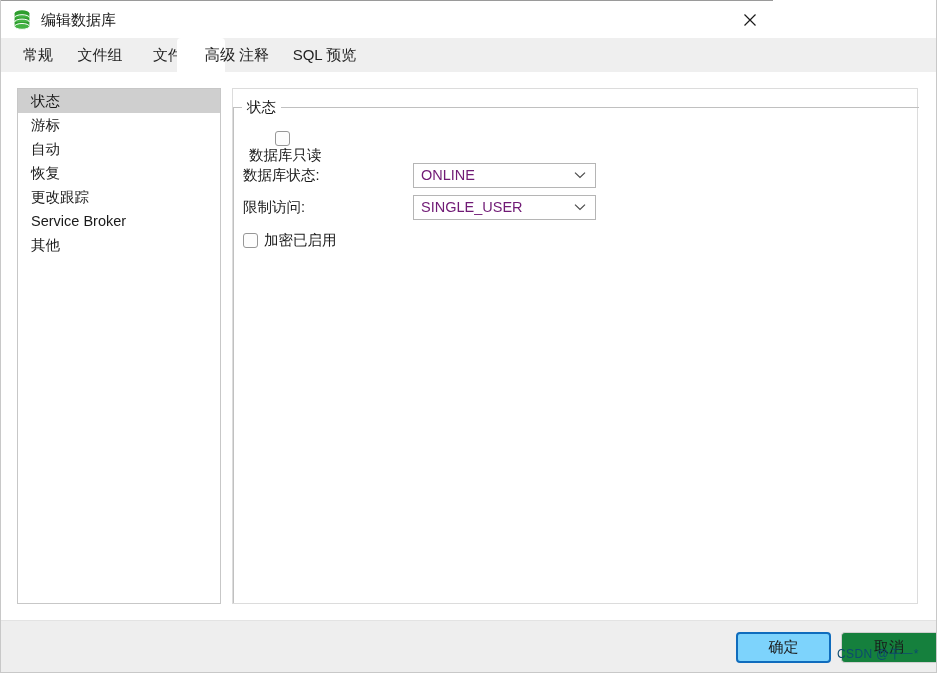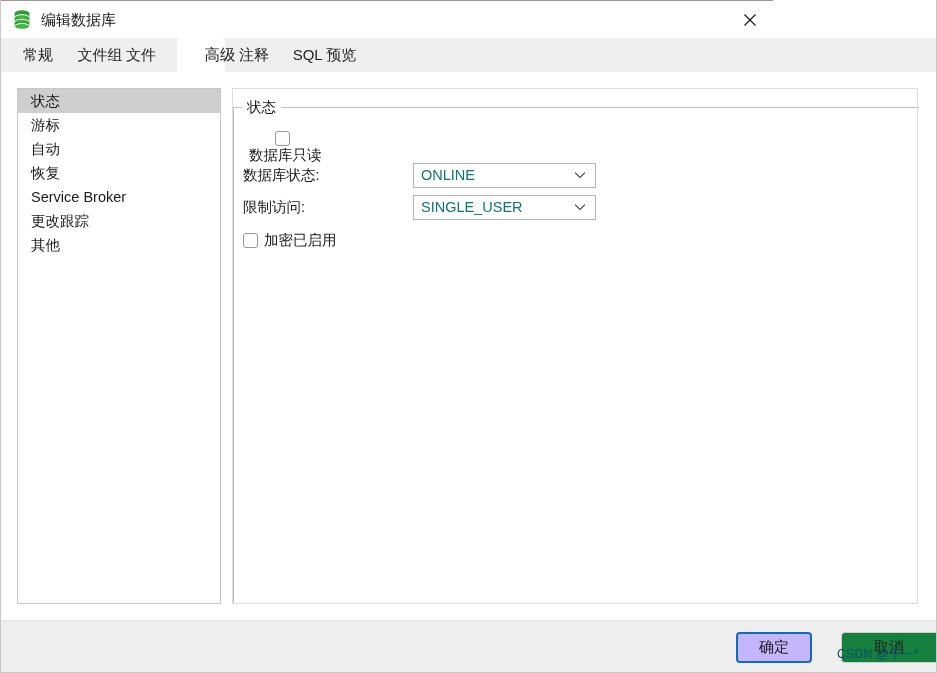--- a/index.html
+++ b/index.html
@@ -199,21 +199,21 @@
     height: 25px;
     border: 1px solid #b5b5b5;
     background: #ffffff;
     box-sizing: border-box;
     display: flex;
     align-items: center;
     cursor: default;
   }
   .combo-value {
     font-size: 14.5px;
-    color: #0f766e;
+    color: #701a75;
     margin-left: 7px;
     white-space: nowrap;
   }
   .combo-arrow {
     position: absolute;
     right: 9px; top: 0;
     height: 100%;
     display: flex;
     align-items: center;
   }
@@ -239,23 +239,23 @@
     color: #1a1a1a;
     background: #15803d;
     border: 1px solid #cfcfcf;
     border-radius: 4px;
     box-sizing: border-box;
     white-space: nowrap;
     cursor: default;
   }
   #ok-button {
     left: 735px;
-    width: 76px;
+    width: 95px;
     border: 2px solid #0f6cbd;
-    background: #c4b5fd;
+    background: #7dd3fc;
   }
   #cancel-button {
     left: 840px;
     width: 95px;
     border-right: none;
     border-top-right-radius: 0;
     border-bottom-right-radius: 0;
   }
 
   
@@ -295,35 +295,35 @@
         <svg width="14" height="14" viewBox="0 0 14 14" xmlns="http://www.w3.org/2000/svg">
           <path d="M1.5 1.5 L12.5 12.5 M12.5 1.5 L1.5 12.5" stroke="#1a1a1a" stroke-width="1.2" fill="none"></path>
         </svg>
       </span>
     </div>
   </div>
 
   <div id="tabstrip">
       <div class="tab" style="left: 8px; width: 58px;">常规</div>
       <div class="tab" style="left: 66px; width: 66px;">文件组</div>
-      <div class="tab" style="left: 116px; width: 48px;">文件</div>
+      <div class="tab" style="left: 143px; width: 48px;">文件</div>
       <div class="tab selected" style="left: 176px; width: 48px;">高级</div>
       <div class="tab" style="left: 228px; width: 50px;">注释</div>
       <div class="tab" style="left: 282px; width: 83px;">SQL 预览</div>
     </div>
 
   <div id="content">
 
     <div id="sidebar">
         <div class="side-item selected">状态</div>
         <div class="side-item">游标</div>
         <div class="side-item">自动</div>
         <div class="side-item">恢复</div>
+        <div class="side-item">更改跟踪</div>
         <div class="side-item">Service Broker</div>
-        <div class="side-item">更改跟踪</div>
         <div class="side-item">其他</div>
       </div>
 
     <div id="panel">
       <div id="group">
         <div id="group-border"></div>
         <div id="group-title">状态</div>
 
         <div class="form-row" style="top:33px;flex-direction:column;">
           <span class="chk-box"></span>

